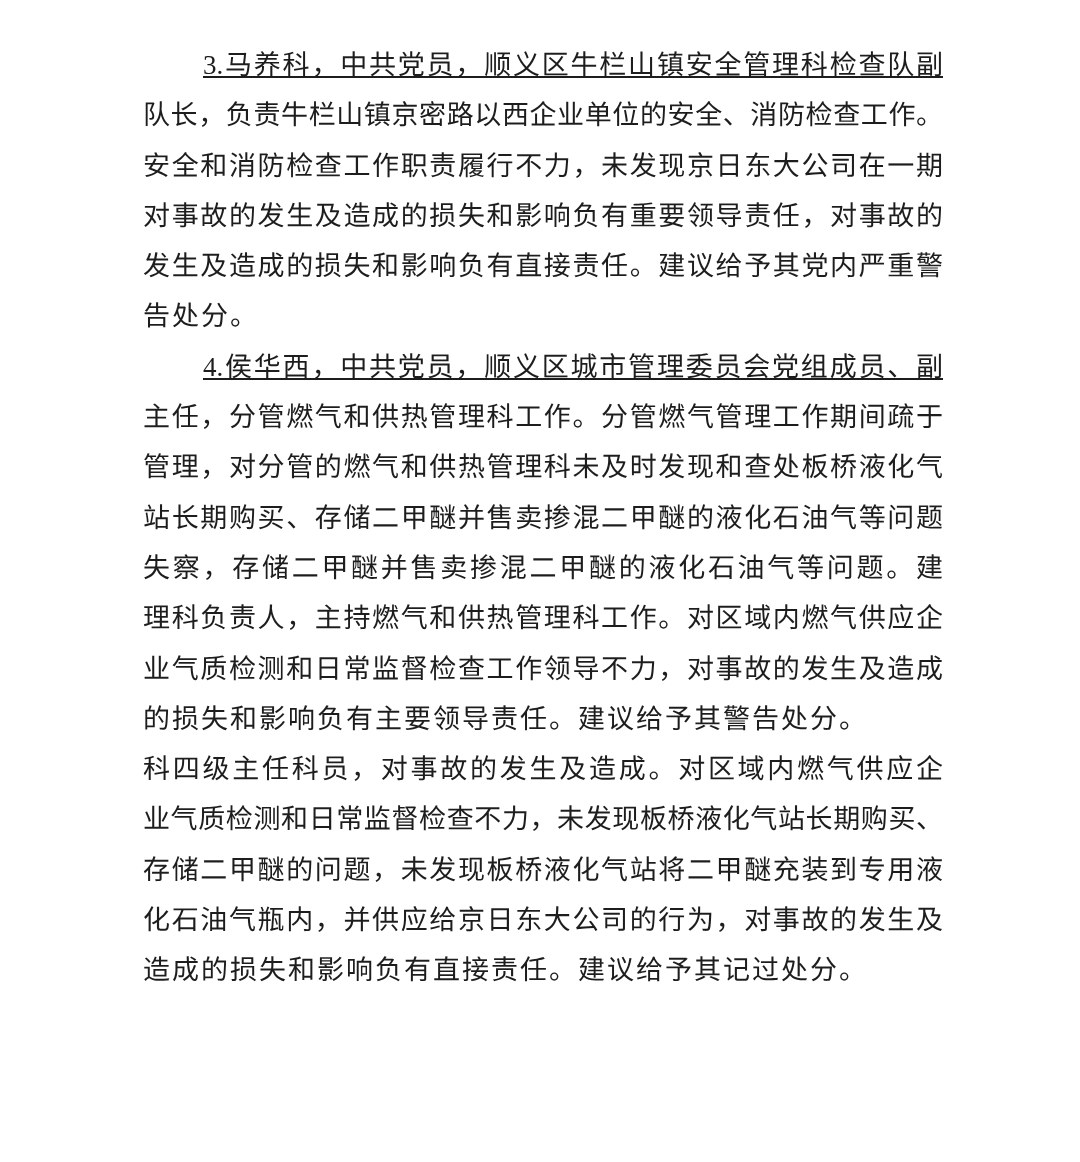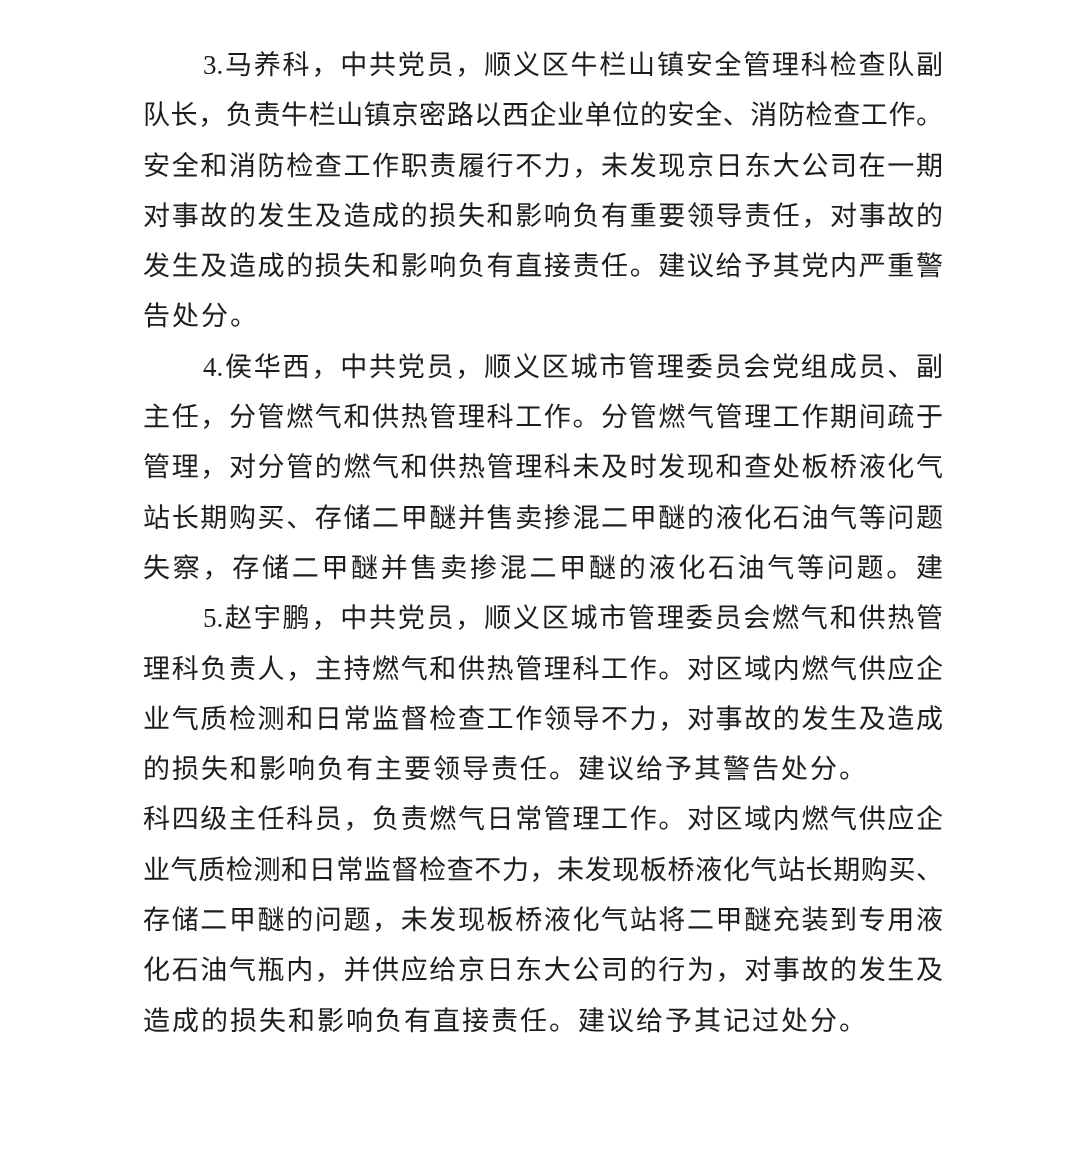--- a/index.html
+++ b/index.html
@@ -26,20 +26,21 @@
     font-size: 27px;
     line-height: 50.3px;
     height: 50.3px;
     text-align: justify;
     text-align-last: justify;
     white-space: normal;
     overflow: hidden;
   }
   .text-line.first {
     text-indent: 60px;
+    text-decoration: underline;
   }
   .text-line.end {
     text-align-last: left;
     letter-spacing: 2px;
   }
 </style>
 </head>
 <body>
 
 <div class="page">
@@ -55,27 +56,26 @@
 
   <div class="paragraph">
     <div class="text-line first">4.侯华西，中共党员，顺义区城市管理委员会党组成员、副</div>
     <div class="text-line">主任，分管燃气和供热管理科工作。分管燃气管理工作期间疏于</div>
     <div class="text-line">管理，对分管的燃气和供热管理科未及时发现和查处板桥液化气</div>
     <div class="text-line">站长期购买、存储二甲醚并售卖掺混二甲醚的液化石油气等问题</div>
     <div class="text-line">失察，存储二甲醚并售卖掺混二甲醚的液化石油气等问题。建</div>
   </div>
 
   <div class="paragraph">
-    <div class="text-line first">5.赵宇鹏，中共党员，顺义区城市管理委员会燃气和供热管</div>
     <div class="text-line">理科负责人，主持燃气和供热管理科工作。对区域内燃气供应企</div>
     <div class="text-line">业气质检测和日常监督检查工作领导不力，对事故的发生及造成</div>
     <div class="text-line end">的损失和影响负有主要领导责任。建议给予其警告处分。</div>
   </div>
 
   <div class="paragraph">
-    <div class="text-line">科四级主任科员，负责燃气日常管理工作。对区域内燃气供应企</div>
+    <div class="text-line">科四级主任科员，对事故的发生及造成。对区域内燃气供应企</div>
     <div class="text-line">业气质检测和日常监督检查不力，未发现板桥液化气站长期购买、</div>
     <div class="text-line">存储二甲醚的问题，未发现板桥液化气站将二甲醚充装到专用液</div>
     <div class="text-line">化石油气瓶内，并供应给京日东大公司的行为，对事故的发生及</div>
     <div class="text-line end">造成的损失和影响负有直接责任。建议给予其记过处分。</div>
   </div>
 
 </div>
 
 </body></html>

